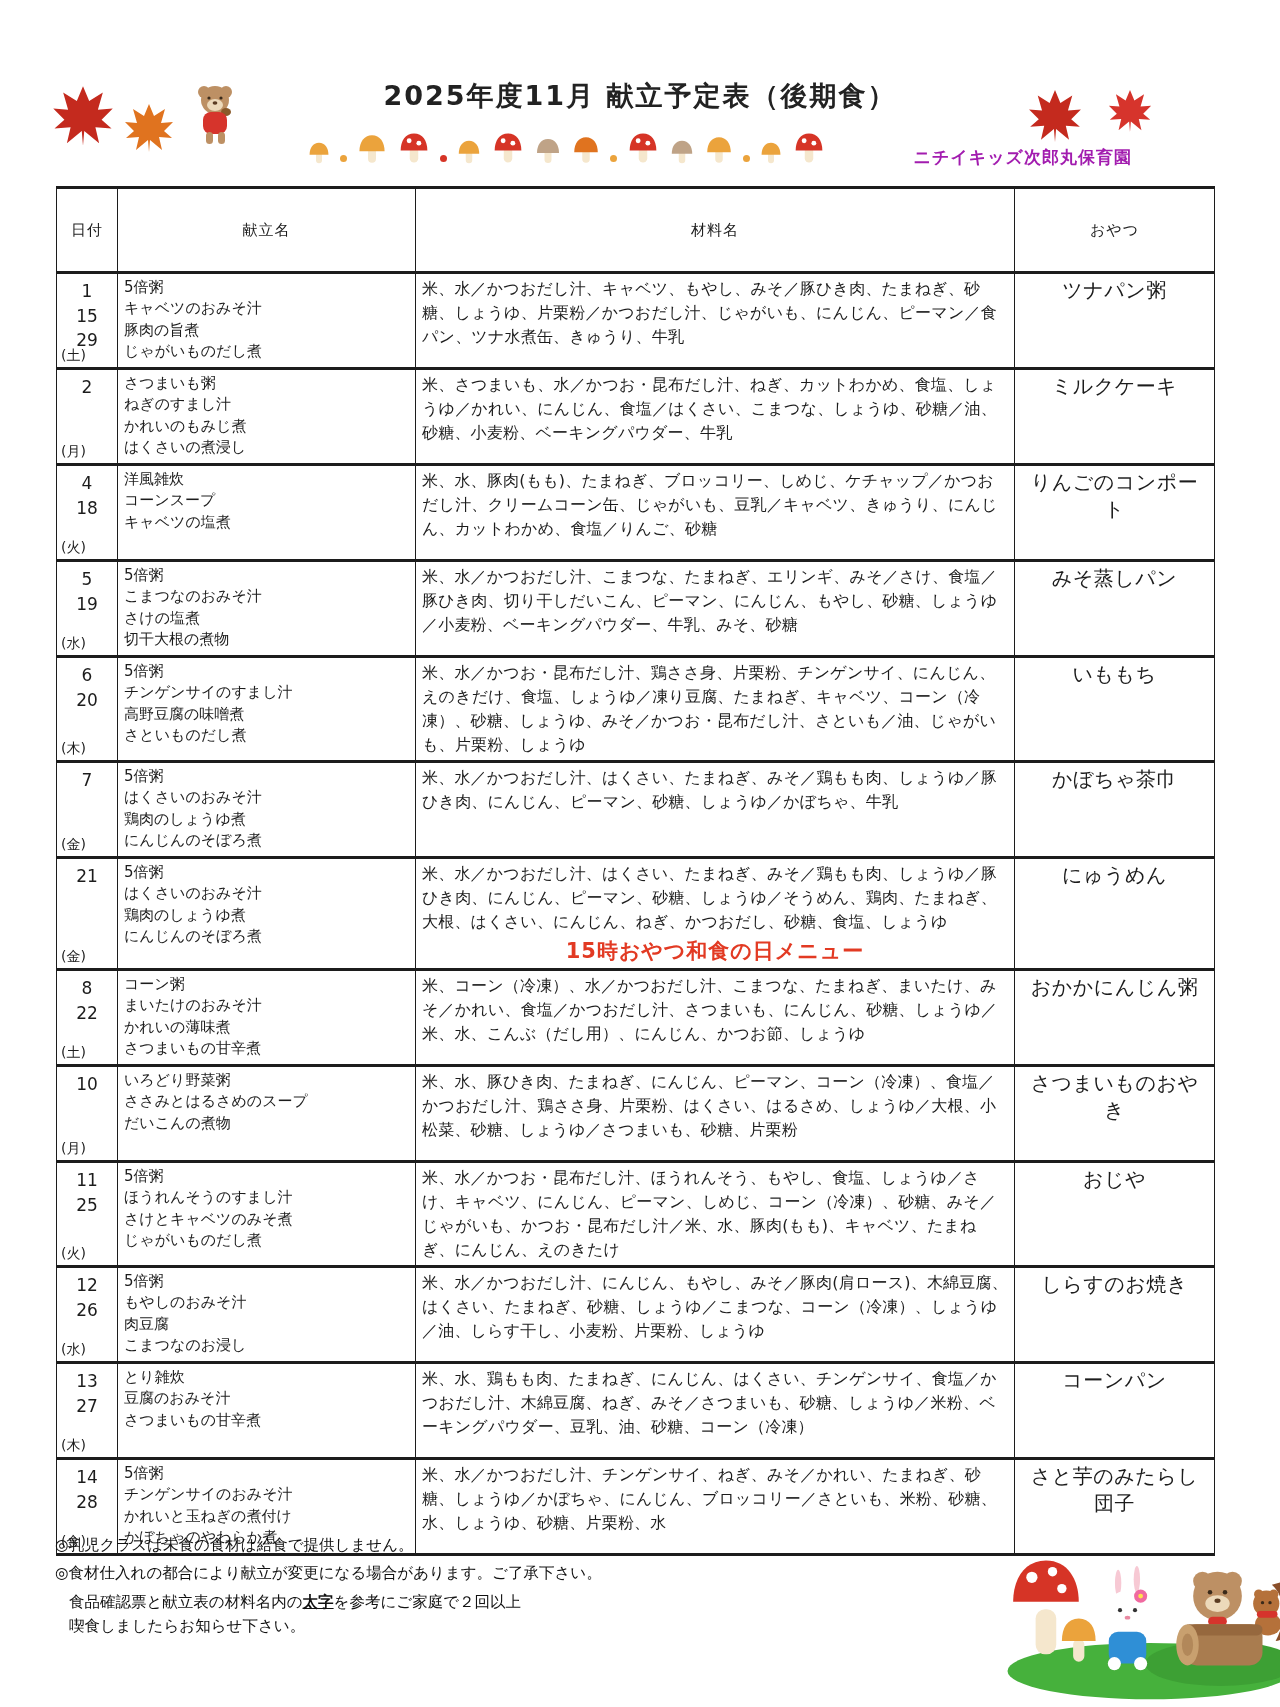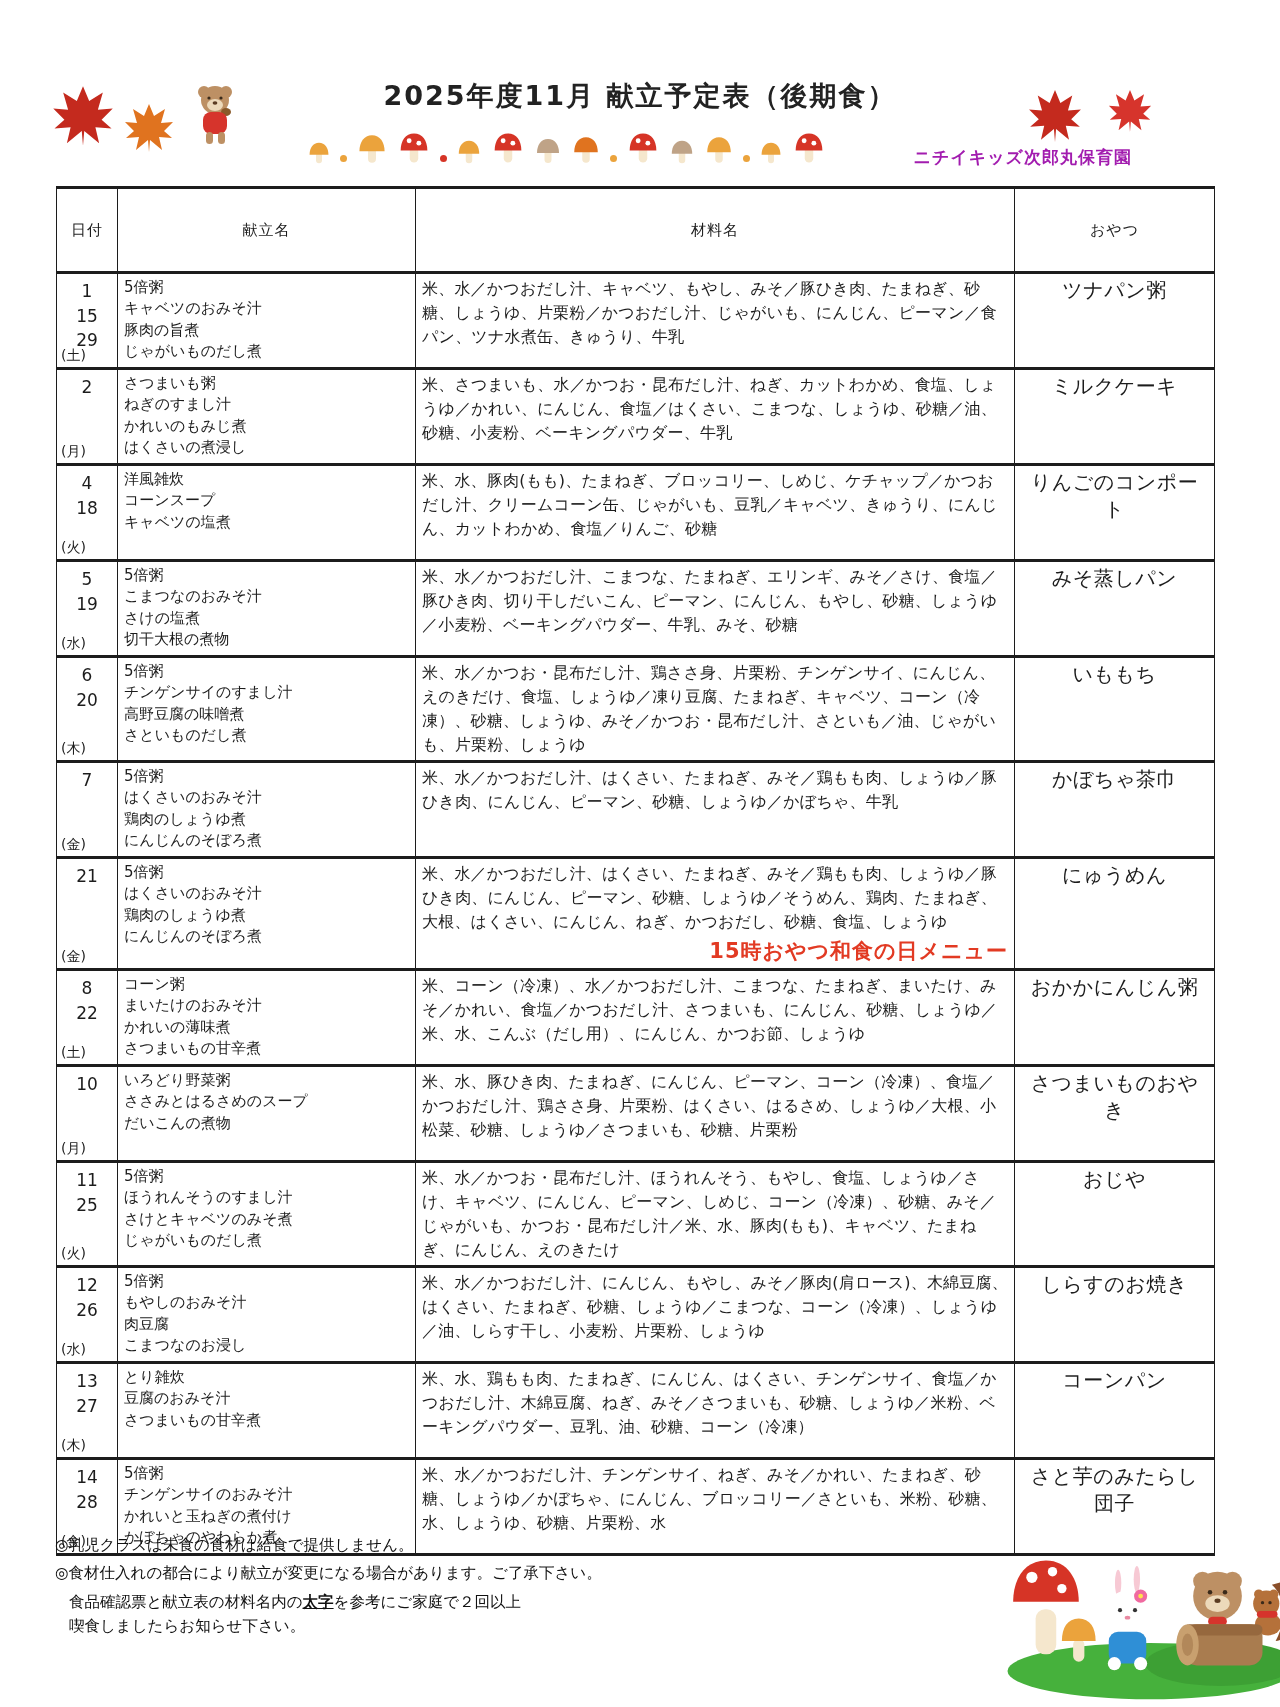--- a/index.html
+++ b/index.html
@@ -63,21 +63,21 @@
     position:absolute;bottom:2px;left:4px;font-size:14px;
   }
   .c-date{position:relative;}
   .c-menu{
     white-space:pre-line;font-size:15px;line-height:1.42;padding-left:9px;padding-top:5px;
   }
   .c-ing{padding:4px 8px 2px 9px;}
   .ing-text{font-size:16px;line-height:1.5;letter-spacing:0.2px;}
   .cell-note{
     color:var(--accent-red);font-size:21px;font-weight:bold;
-    text-align:right;margin-top:3px;letter-spacing:1px;
+    text-align:center;margin-top:3px;letter-spacing:1px;
   }
   .cell-note:empty{display:none;}
   .c-snack{text-align:center;vertical-align:middle;font-size:20px;letter-spacing:0.5px;}
 
   
   .notes{position:absolute;left:55px;top:1534px;width:760px;}
   .notes p{margin:0 0 6px 0;font-size:15.5px;line-height:1.45;color:#111;}
   .notes p.indent{margin-left:14px;margin-bottom:2px;}
   .bold-underline{font-weight:bold;text-decoration:underline;}
 

